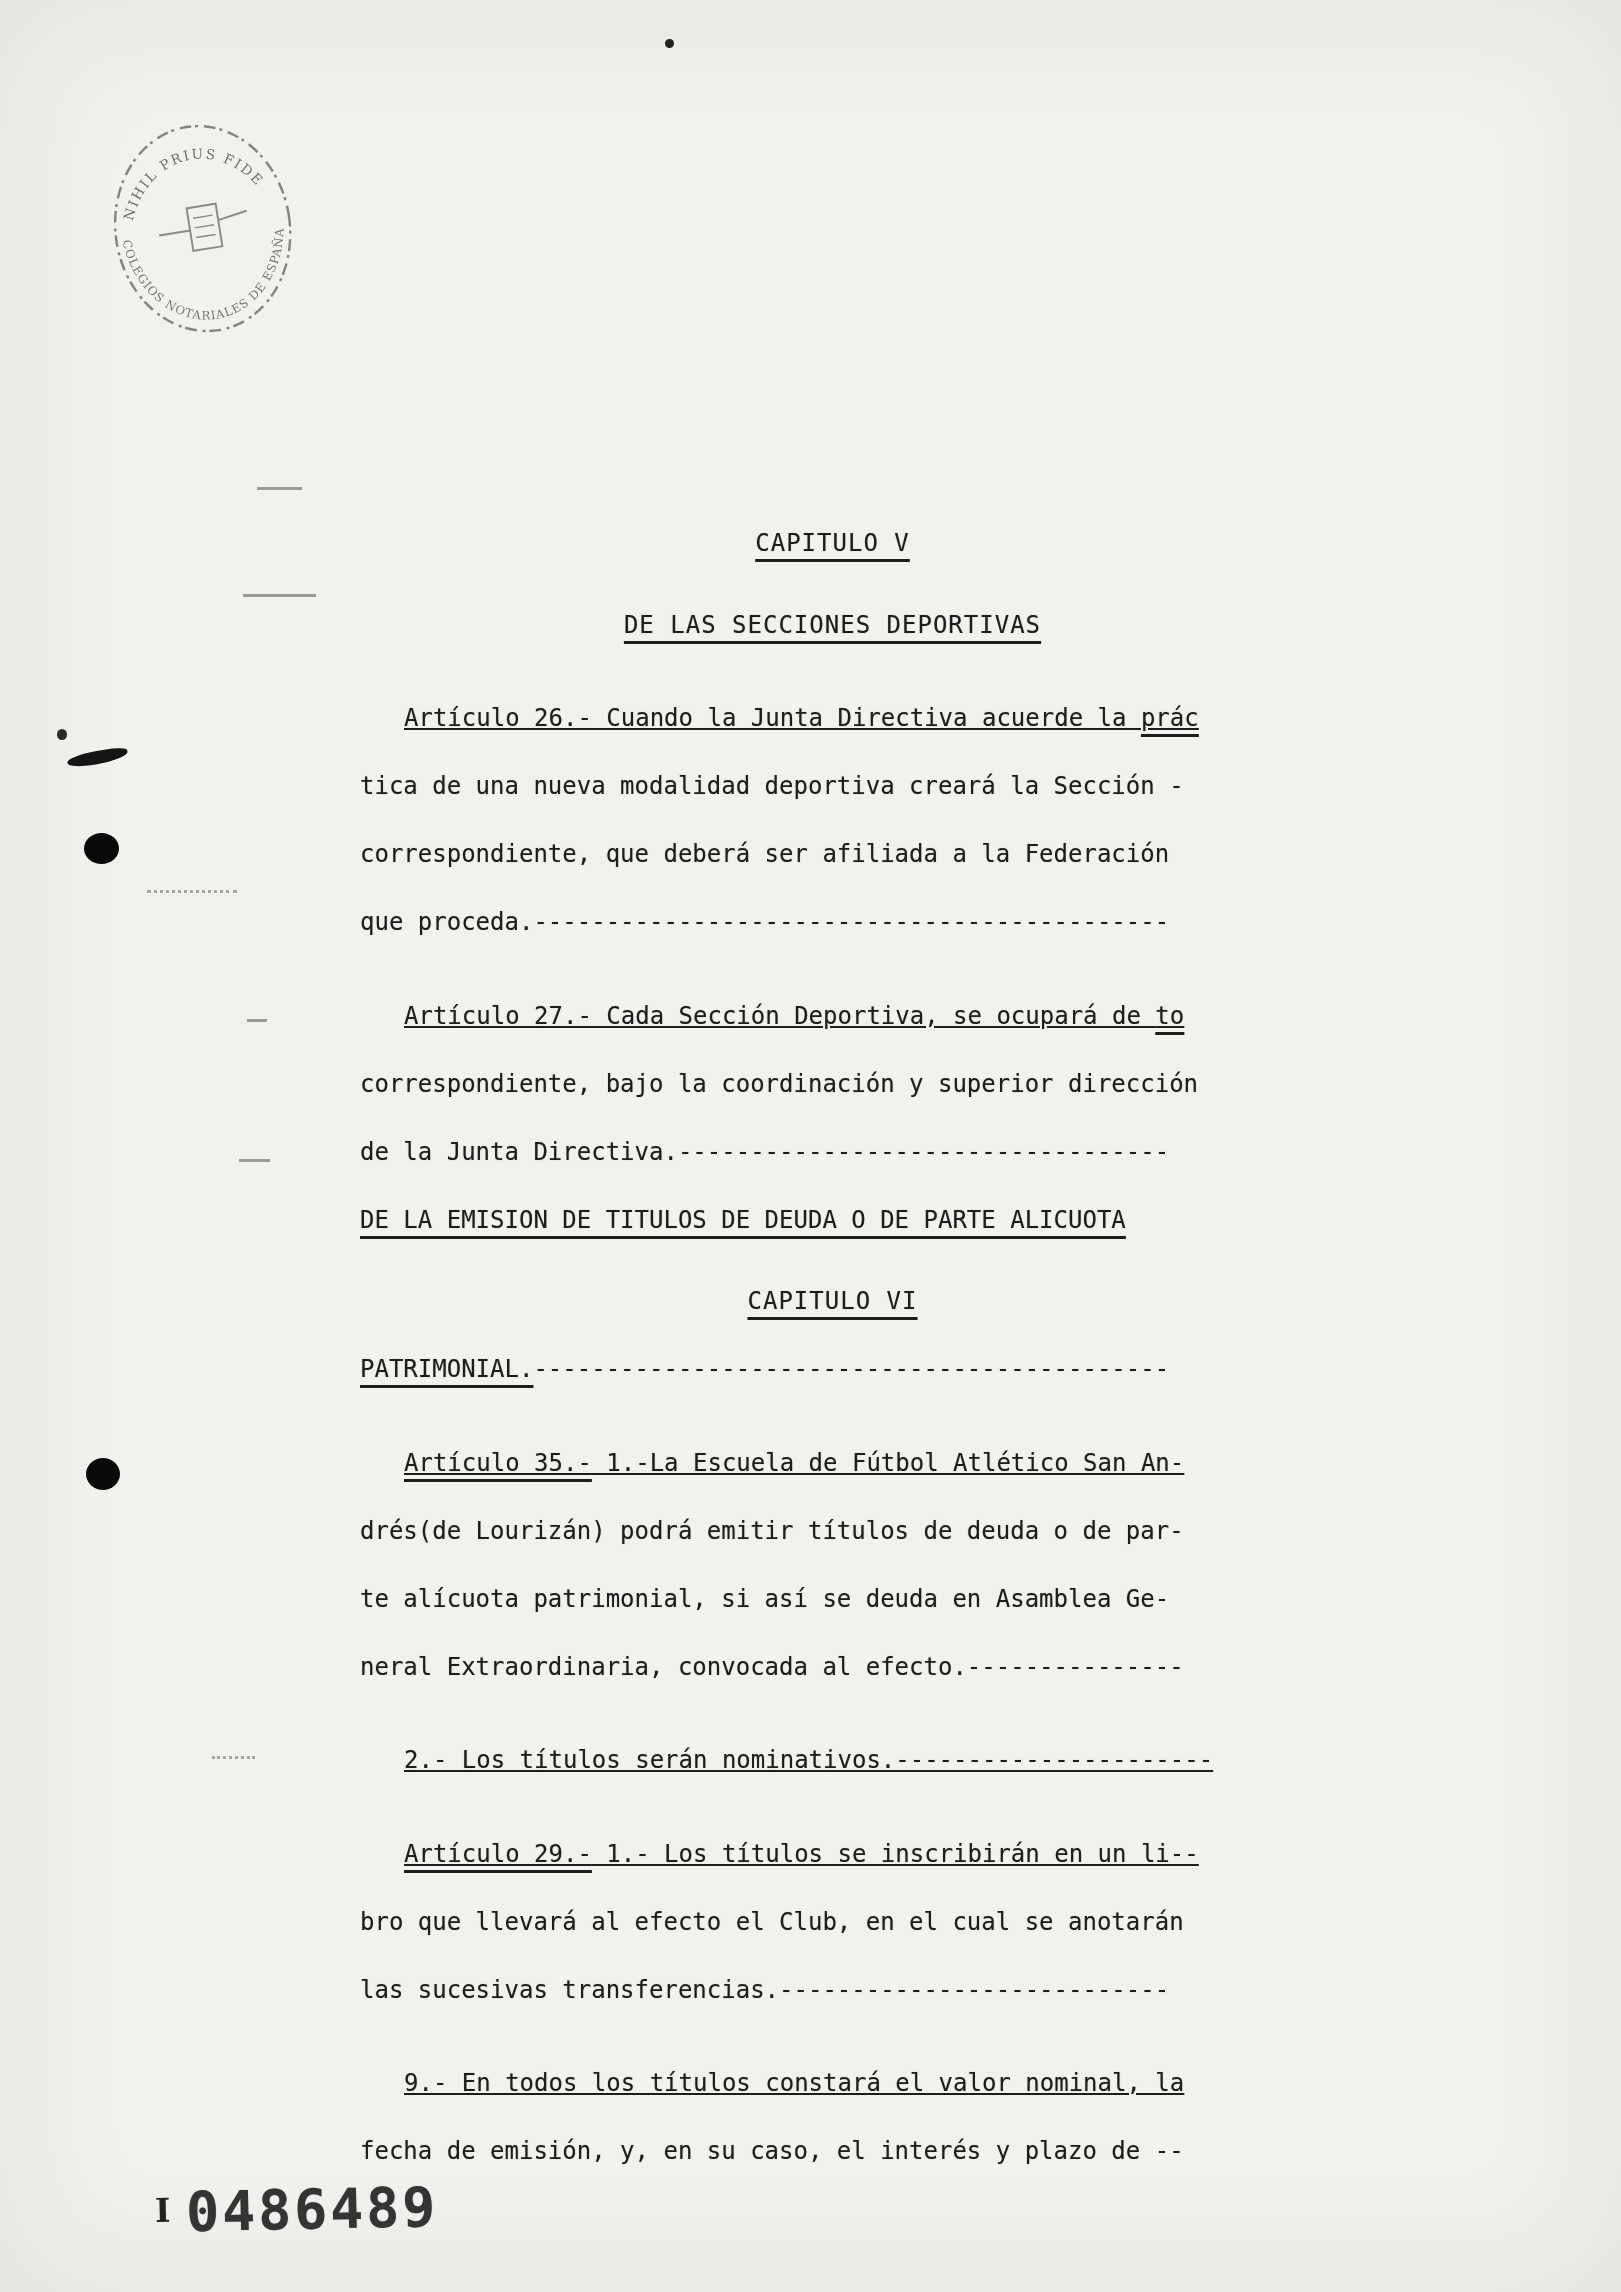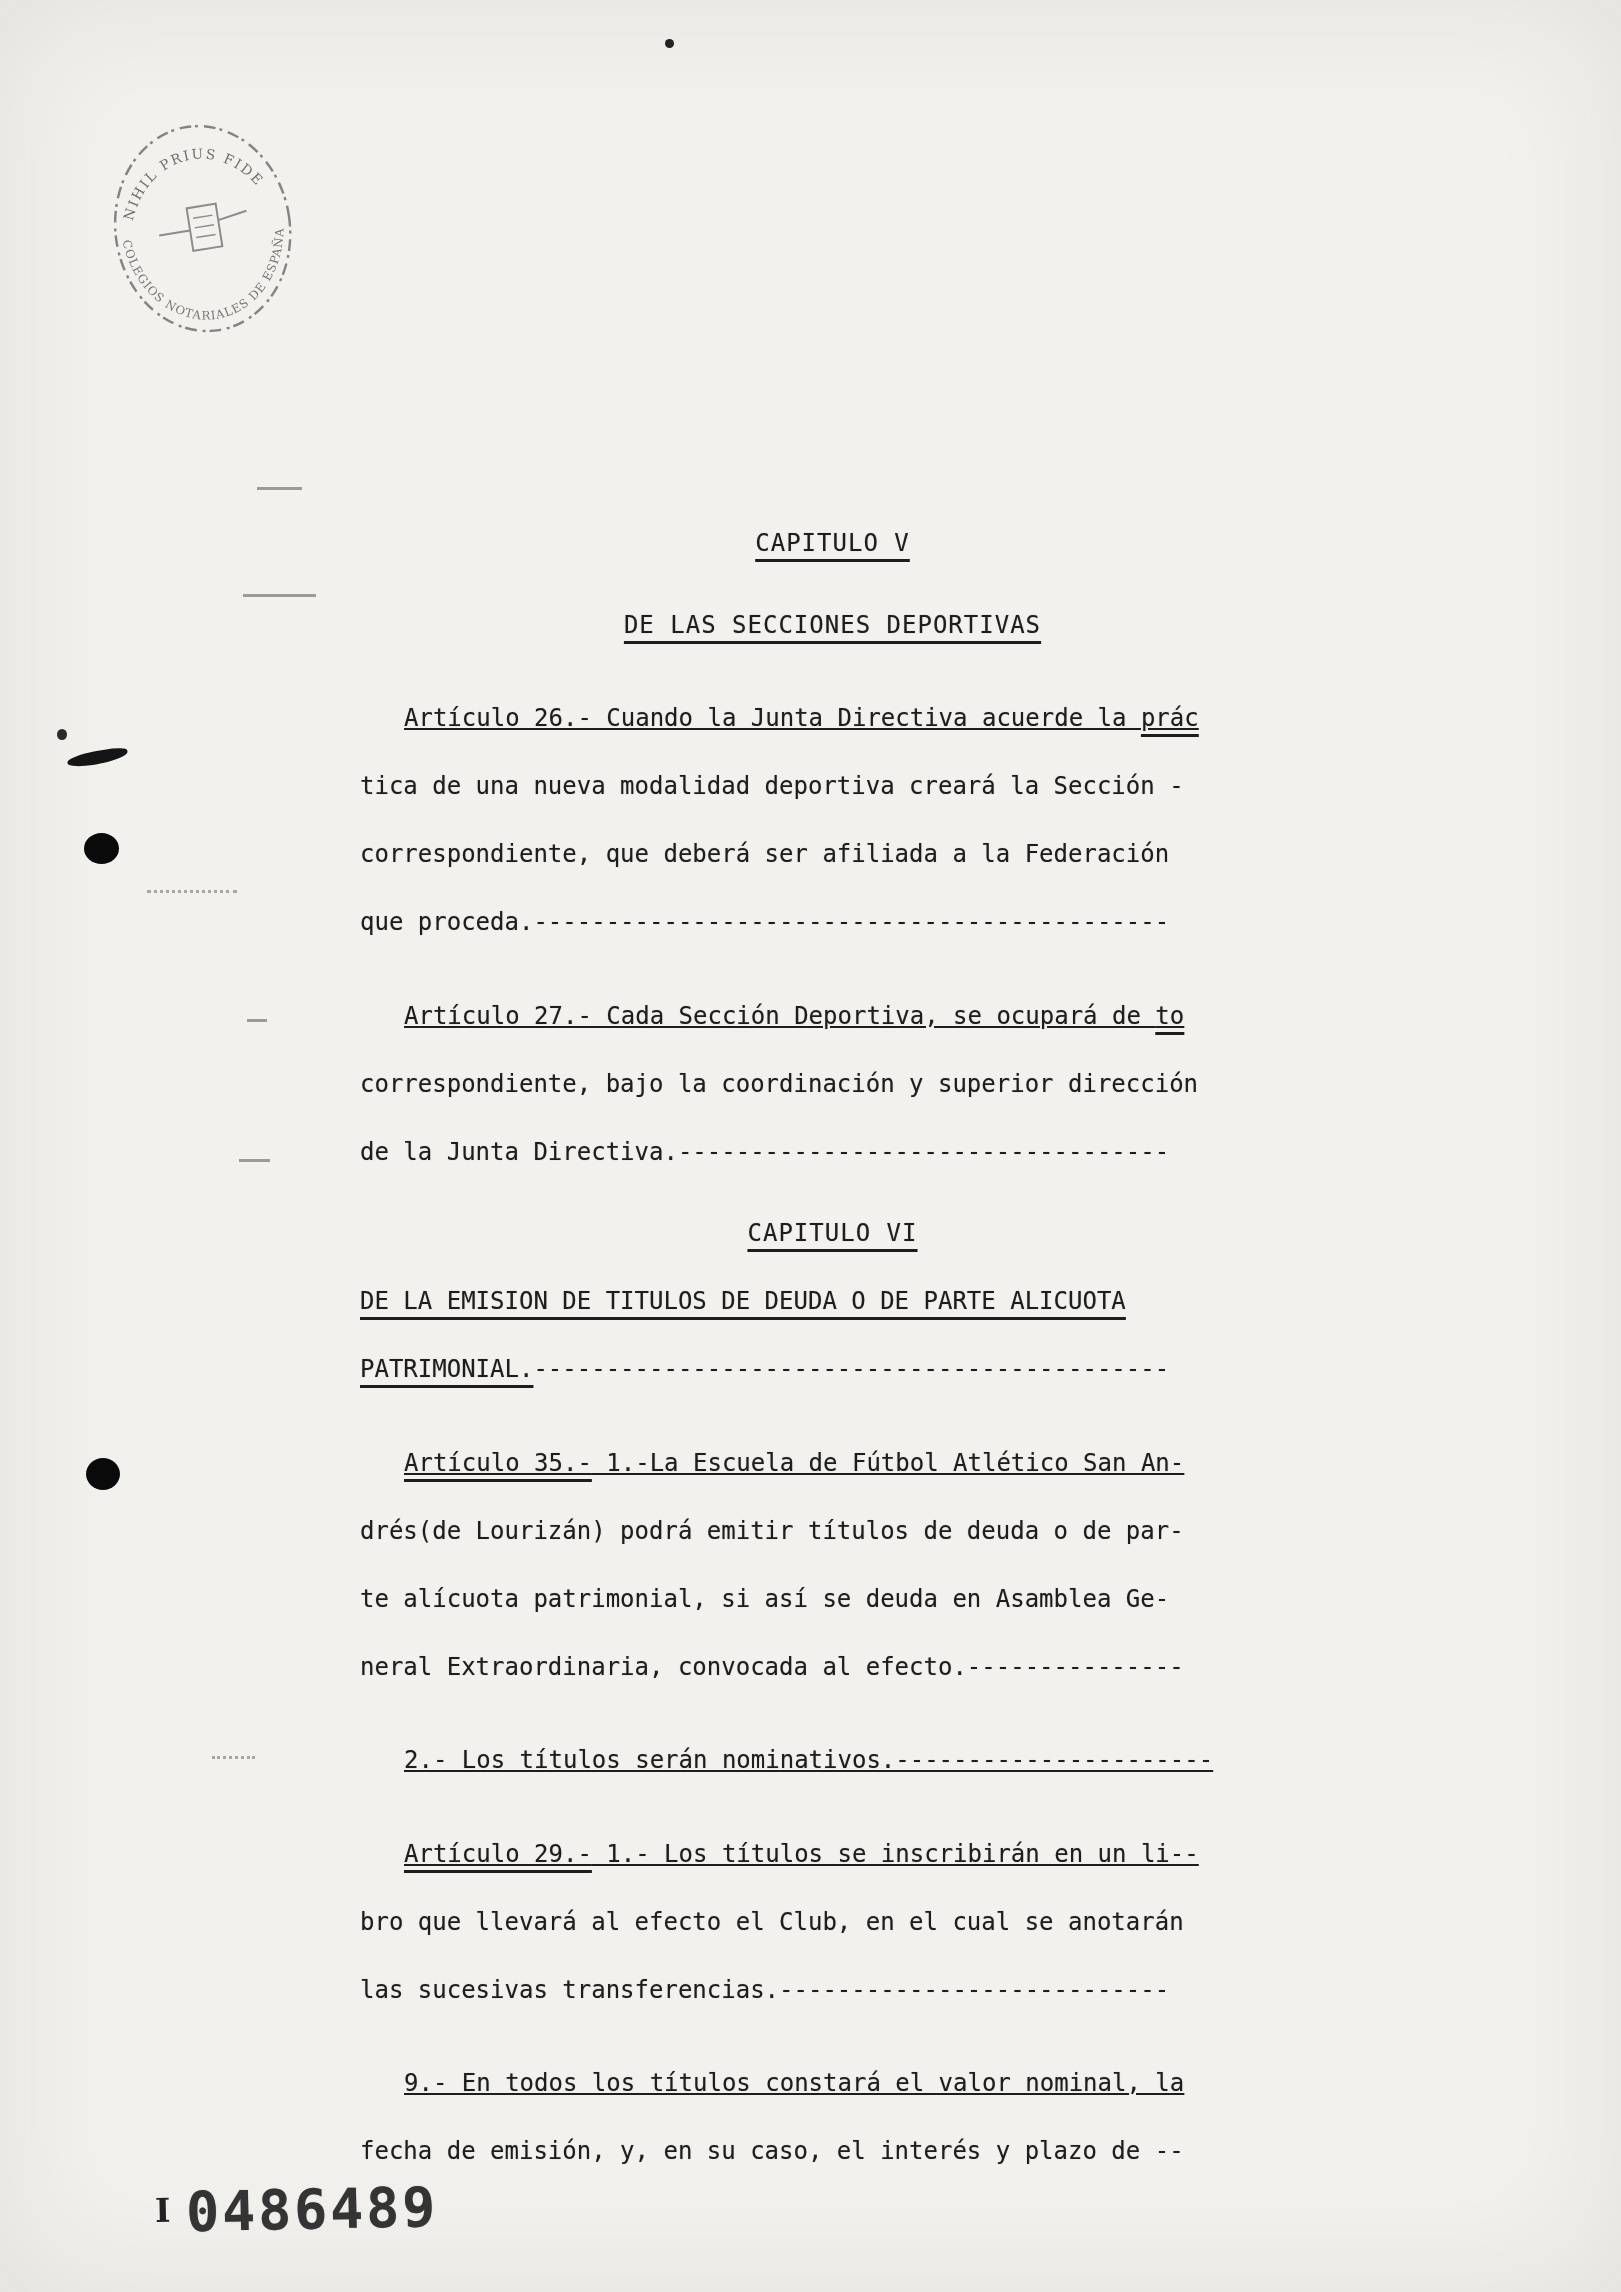--- a/index.html
+++ b/index.html
@@ -149,22 +149,22 @@
   <div class="textcol">
       <div class="line chapter-heading"><span class="u">CAPITULO V</span></div>
       <div class="line chapter-heading"><span class="u">DE LAS SECCIONES DEPORTIVAS</span></div>
       <div class="line para-first"><span>Artículo 26.- Cuando la Junta Directiva acuerde la </span><span class="u">prác</span></div>
       <div class="line cont"><span>tica de una nueva modalidad deportiva creará la Sección -</span></div>
       <div class="line cont"><span>correspondiente, que deberá ser afiliada a la Federación</span></div>
       <div class="line cont"><span>que proceda.--------------------------------------------</span></div>
       <div class="line para-first"><span>Artículo 27.- Cada Sección Deportiva, se ocupará de </span><span class="u">to</span></div>
       <div class="line cont"><span>correspondiente, bajo la coordinación y superior dirección</span></div>
       <div class="line cont"><span>de la Junta Directiva.----------------------------------</span></div>
+      <div class="line section-heading"><span class="u">DE LA EMISION DE TITULOS DE DEUDA O DE PARTE ALICUOTA</span></div>
       <div class="line chapter-heading"><span class="u">CAPITULO VI</span></div>
-      <div class="line section-heading"><span class="u">DE LA EMISION DE TITULOS DE DEUDA O DE PARTE ALICUOTA</span></div>
       <div class="line section-heading"><span class="u">PATRIMONIAL.</span><span>--------------------------------------------</span></div>
       <div class="line para-first"><span class="u">Artículo 35.-</span><span> 1.-La Escuela de Fútbol Atlético San An-</span></div>
       <div class="line cont"><span>drés(de Lourizán) podrá emitir títulos de deuda o de par-</span></div>
       <div class="line cont"><span>te alícuota patrimonial, si así se deuda en Asamblea Ge-</span></div>
       <div class="line cont"><span>neral Extraordinaria, convocada al efecto.---------------</span></div>
       <div class="line para-first"><span>2.- Los títulos serán nominativos.----------------------</span></div>
       <div class="line para-first"><span class="u">Artículo 29.-</span><span> 1.- Los títulos se inscribirán en un li--</span></div>
       <div class="line cont"><span>bro que llevará al efecto el Club, en el cual se anotarán</span></div>
       <div class="line cont"><span>las sucesivas transferencias.---------------------------</span></div>
       <div class="line para-first"><span>9.- En todos los títulos constará el valor nominal, la</span></div>

